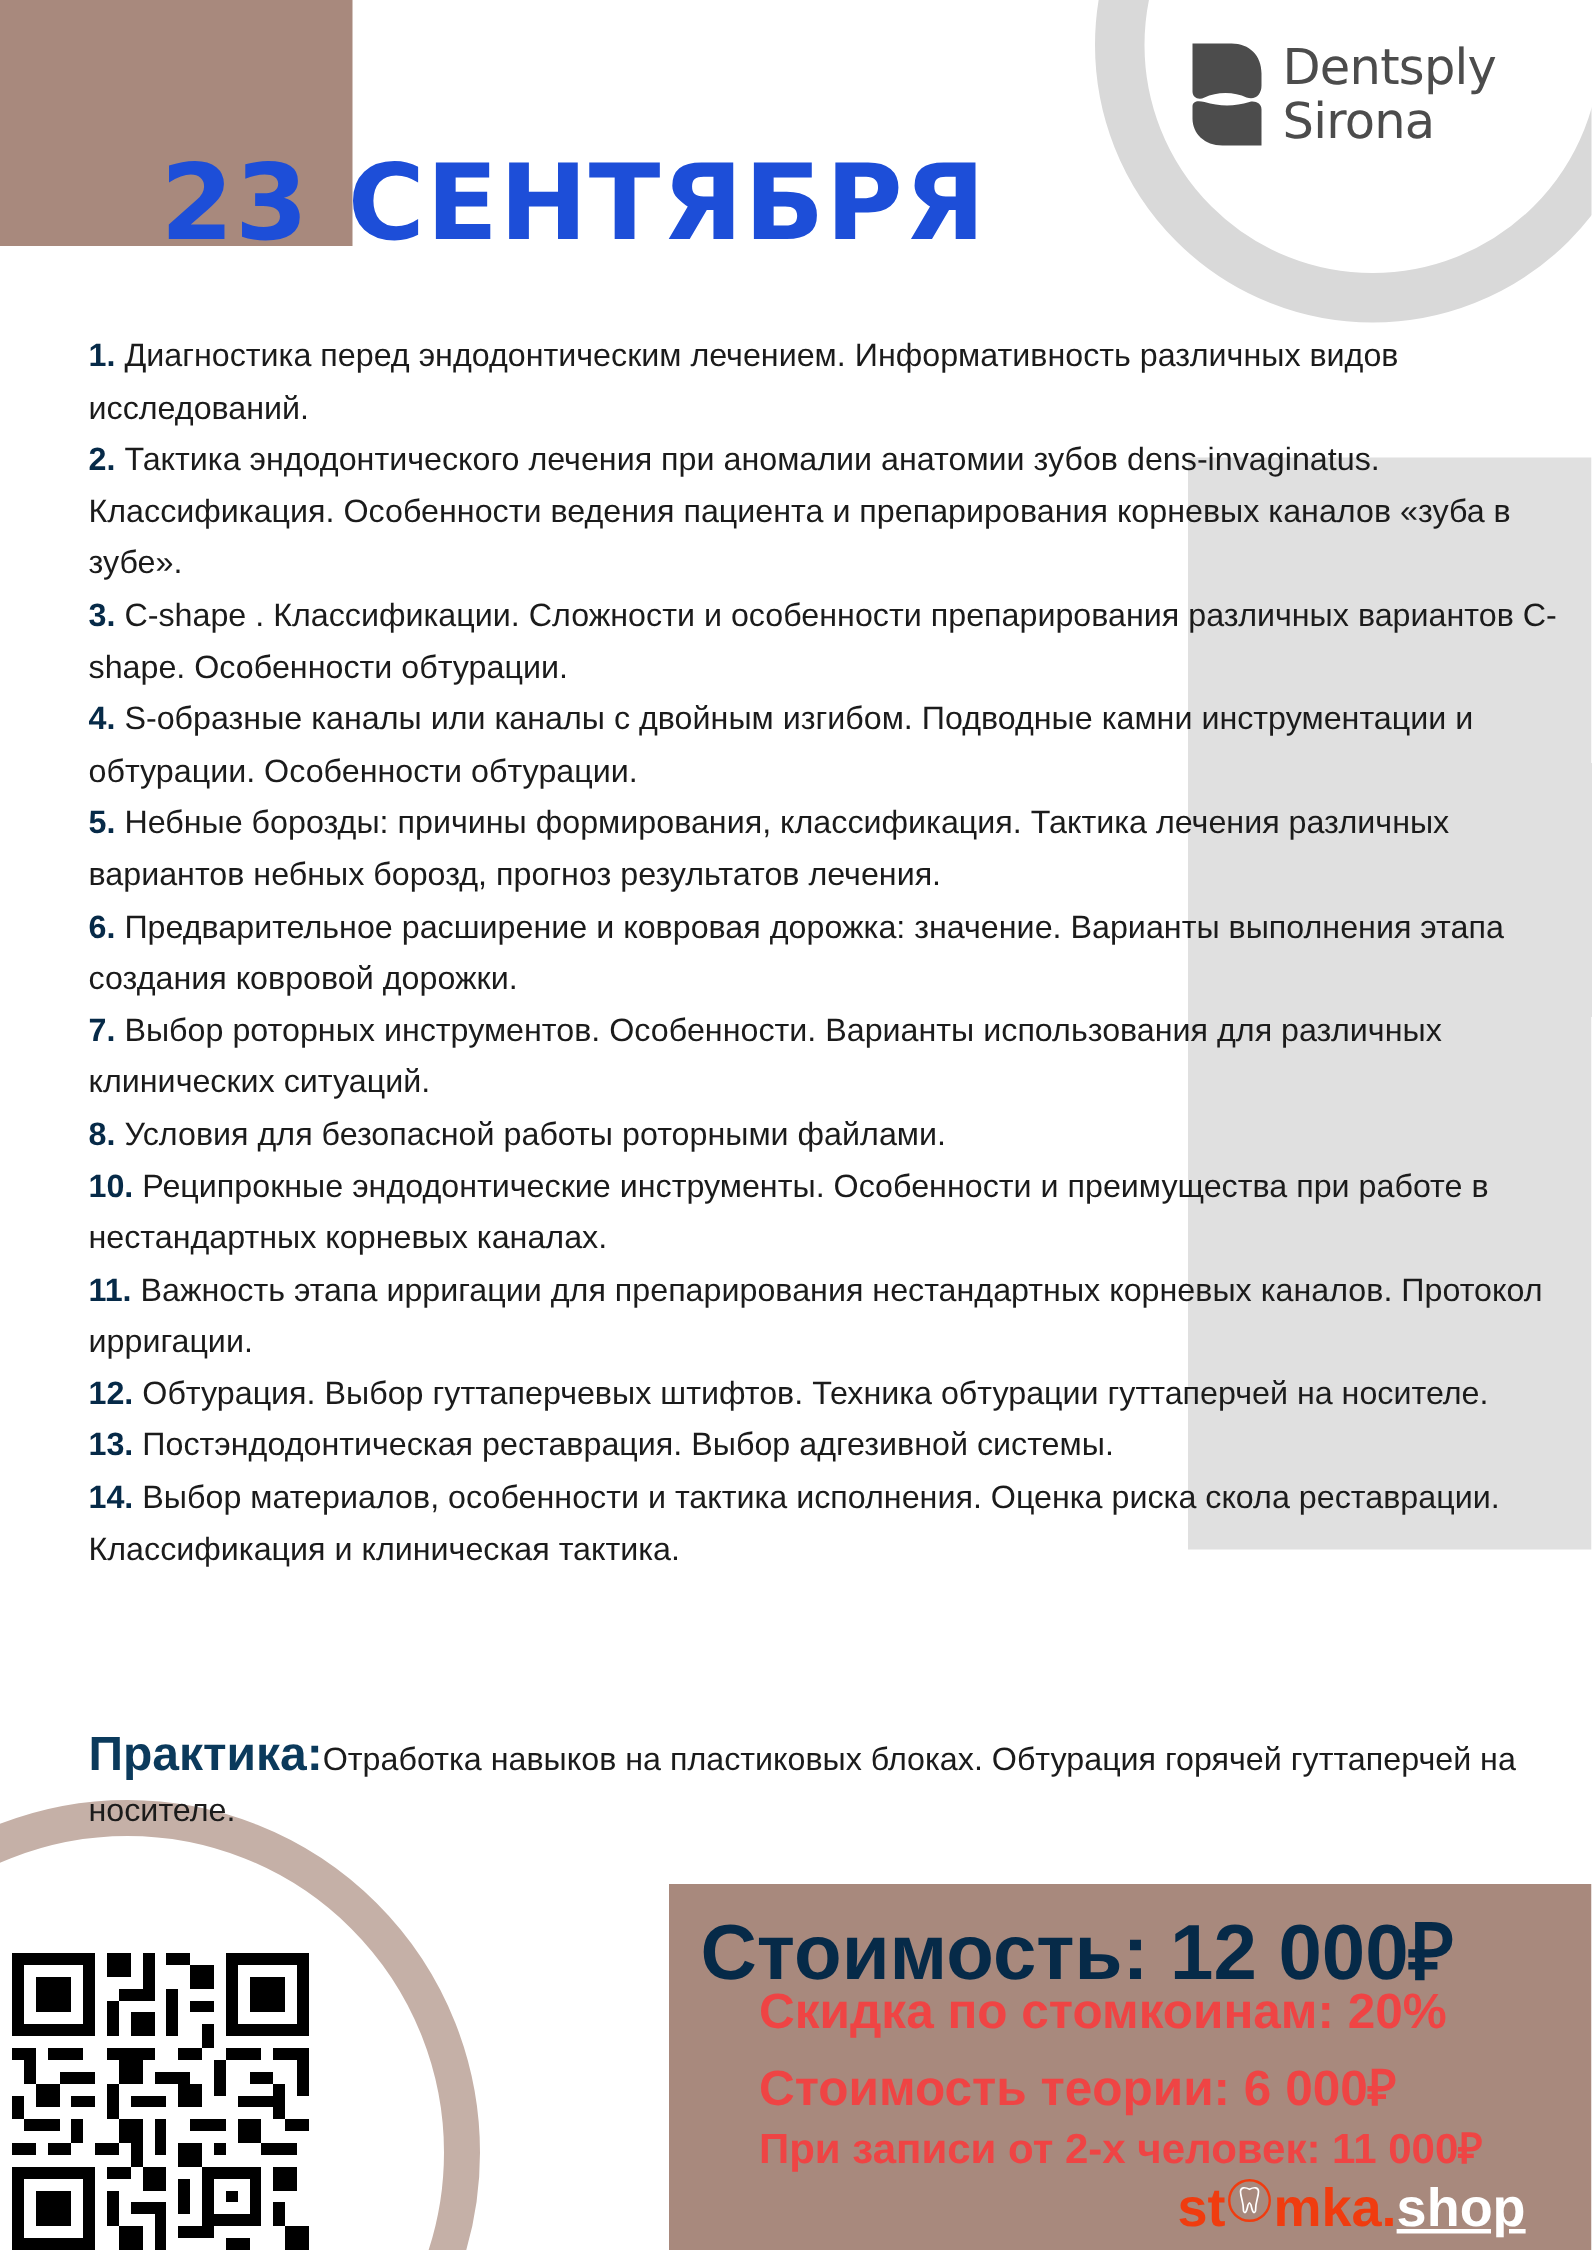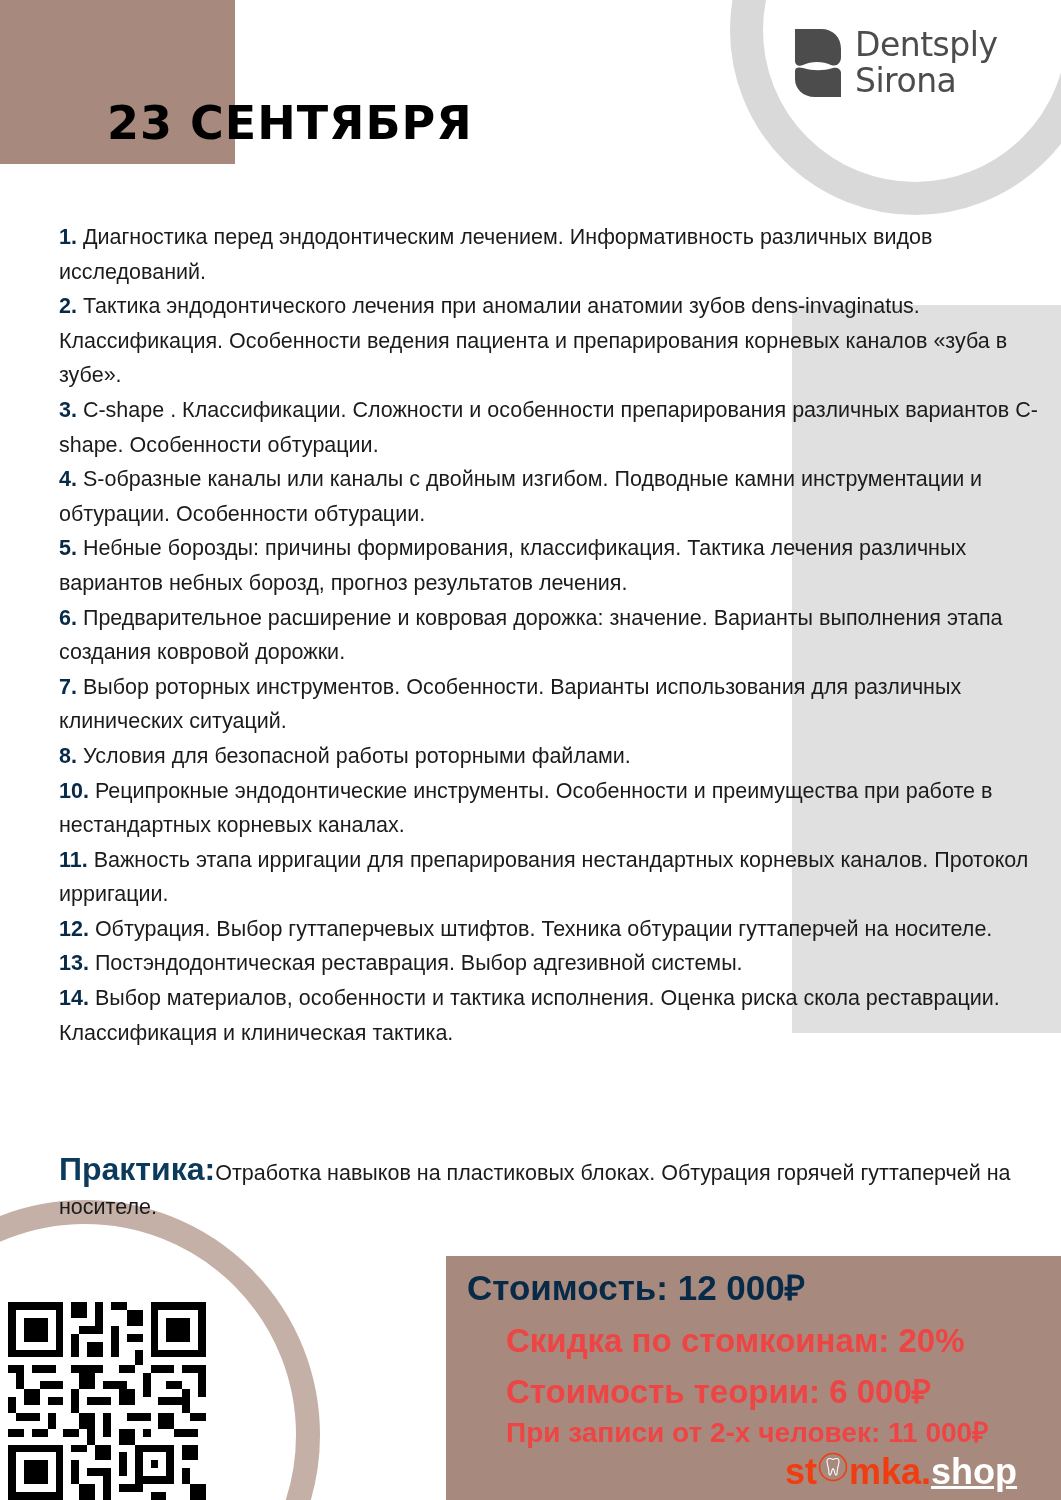--- a/index.html
+++ b/index.html
@@ -2,30 +2,30 @@
 <html><head>
 <meta charset="utf-8">
 <style>
   html, body { margin:0; padding:0; }
   body { width:1061px; height:1500px; position:relative; overflow:hidden; background:#ffffff; font-family:"DejaVu Sans", sans-serif; }
   .abs { position:absolute; }
   #top-rect { left:0; top:0; width:235px; height:164px; background:#a8897d; }
   #gray-ring { left:730px; top:-155px; width:370px; height:370px; border-radius:50%; border:33px solid #d9d9d9; box-sizing:border-box; }
   #gray-rect { left:792px; top:305px; width:269px; height:728px; background:#e0e0e0; }
   #beige-ring { left:-150px; top:1200px; width:470px; height:470px; border-radius:50%; border:24px solid #c5b0a7; box-sizing:border-box; }
-  #title { left:107px; top:100px; font-family:"DejaVu Sans", sans-serif; font-weight:bold; font-size:46px; color:#000000; letter-spacing:1px; line-height:1; white-space:nowrap; }
+  #title { left:107px; top:100px; font-family:"DejaVu Sans", sans-serif; font-weight:bold; font-size:70px; color:#1d4ed8; letter-spacing:1px; line-height:1; white-space:nowrap; }
   #logo { left:793px; top:27px; display:flex; align-items:center; gap:12px; }
   #logo .logo-text { font-family:"DejaVu Sans", sans-serif; color:#4c4c4c; font-size:33px; line-height:36px; letter-spacing:-0.5px; }
   #agenda { left:59px; top:220px; width:995px; font-family:"Liberation Sans", sans-serif; font-size:21.5px; line-height:34.6px; color:#1b1b1b; }
   .item-num { color:#062a48; font-weight:bold; }
   #practice { left:59px; top:1152px; width:995px; font-family:"Liberation Sans", sans-serif; font-size:21.5px; line-height:34px; color:#1b1b1b; }
   #practice .practice-label { color:#0b3a5c; font-weight:bold; font-size:32px; }
   #qr { left:8px; top:1302px; width:198px; height:198px; background:#fff; }
   #price-box { left:446px; top:1256px; width:615px; height:244px; background:#a8897d; }
-  #price-main { left:467px; top:1263px; font-family:"Liberation Sans", sans-serif; font-weight:bold; font-size:35px; color:#062a48; white-space:nowrap; }
+  #price-main { left:467px; top:1263px; font-family:"Liberation Sans", sans-serif; font-weight:bold; font-size:52px; color:#062a48; white-space:nowrap; }
   .price-line { font-family:"Liberation Sans", sans-serif; font-weight:bold; color:#ef4444; white-space:nowrap;margin-left:39px; }
   #price-discount { left:467px; top:1322px; font-size:33px; }
   #price-theory { left:467px; top:1368px; font-size:33px; }
   #price-group { left:467px; top:1412px; font-size:28px; }
   #shop { left:785px; top:1452px; display:flex; font-family:"Liberation Sans", sans-serif; font-weight:bold; font-size:36px; line-height:40px; }
   #shop .orange { color:#f03c0f; }
   #shop .white { color:#ffffff;text-decoration:underline; }
 </style>
 </head>
 <body>

